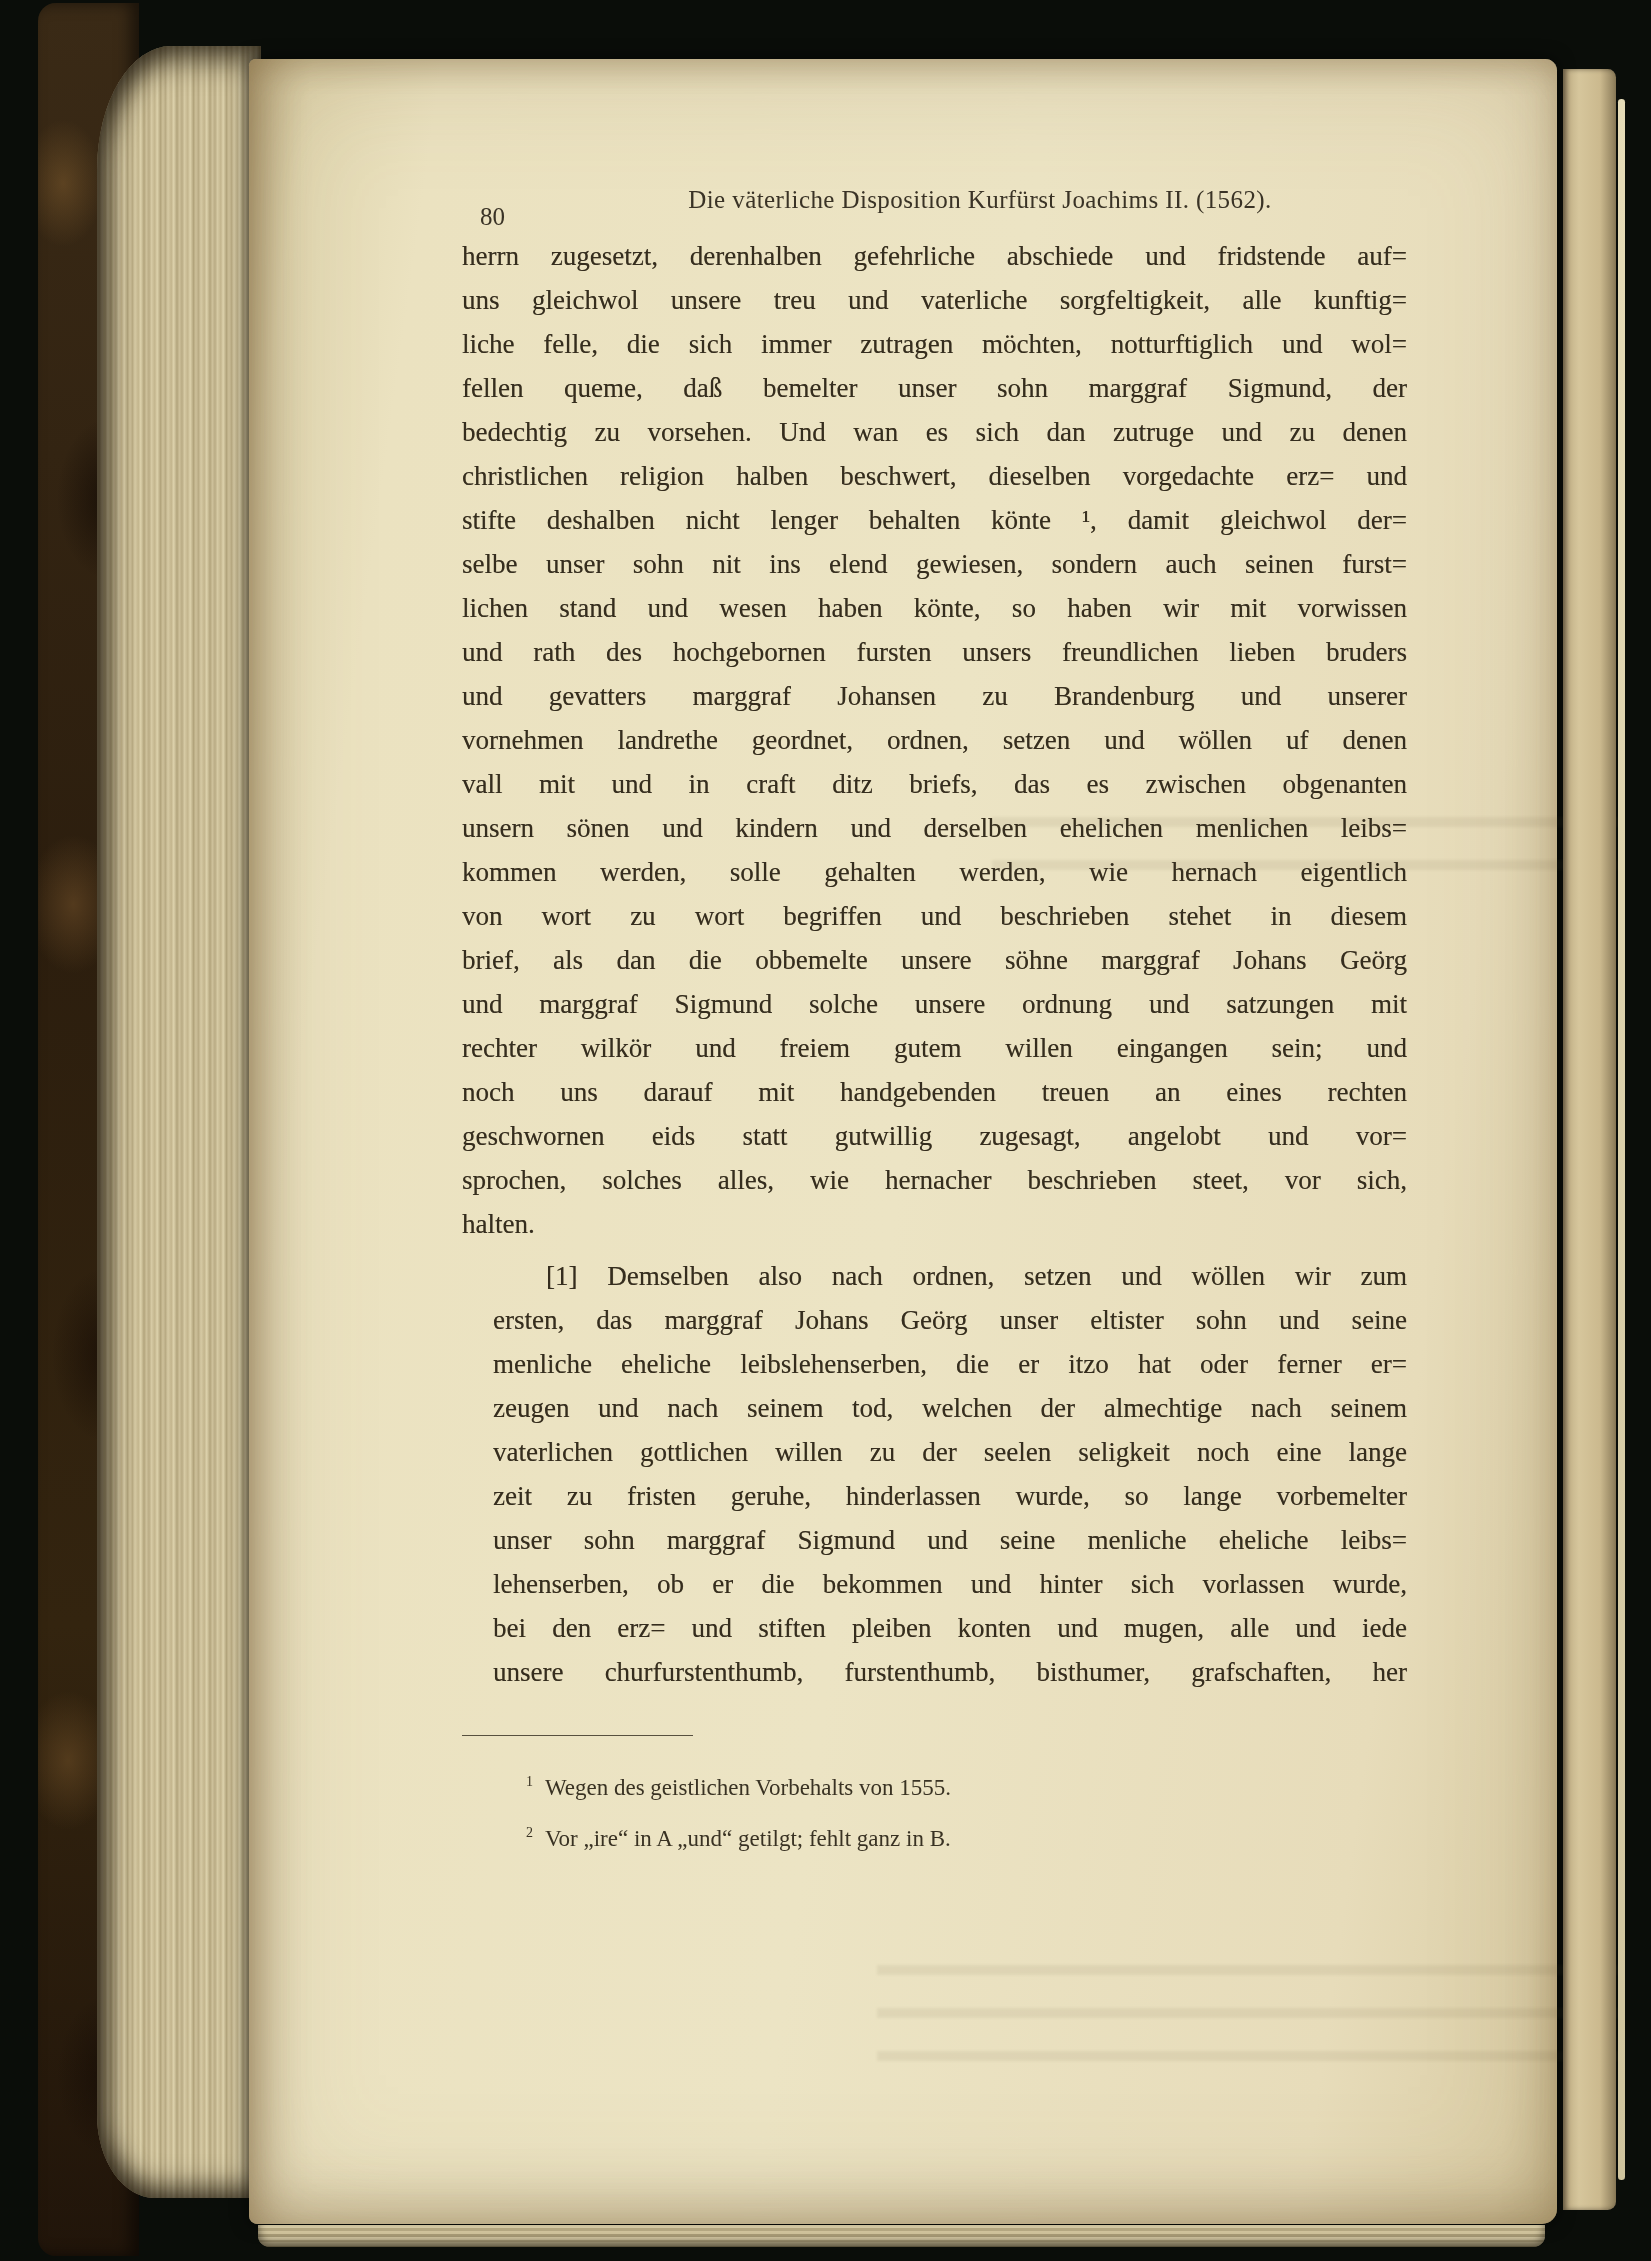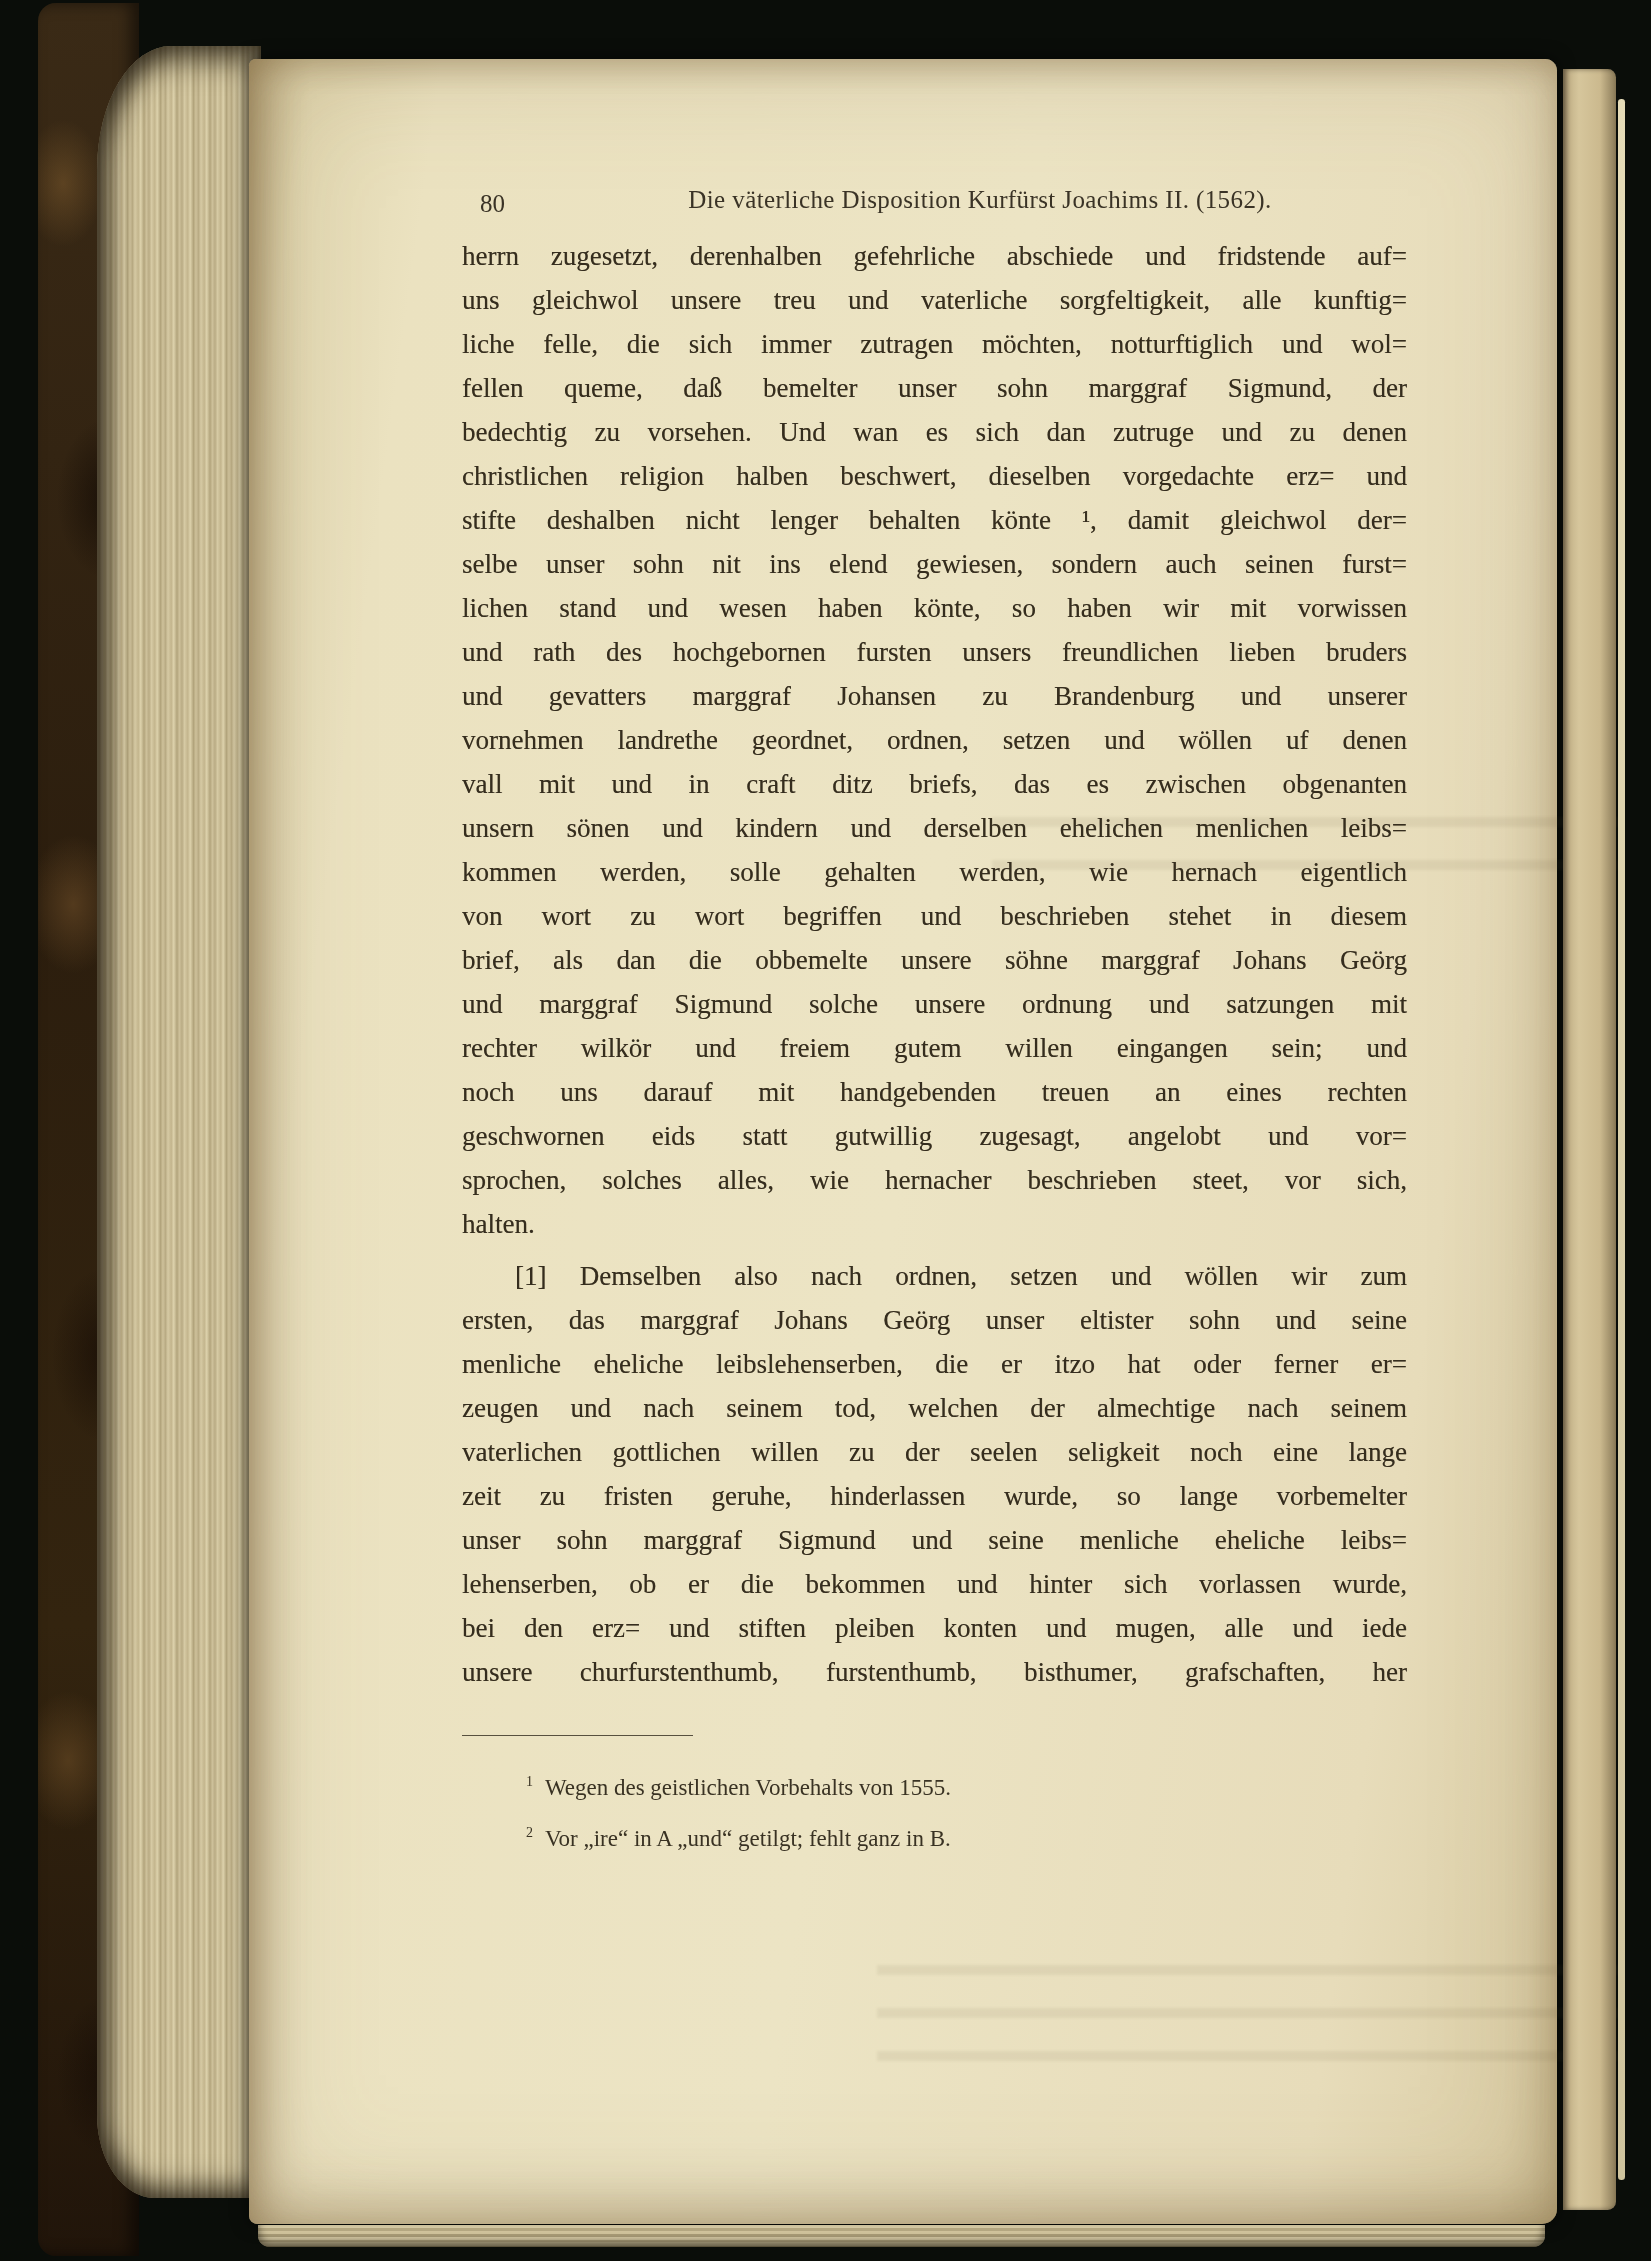--- a/index.html
+++ b/index.html
@@ -87,27 +87,27 @@
   
   .page-inner{
     position:absolute;inset:0;box-sizing:border-box;
     padding:124px 150px 0 213px;
     color:#352d1e;
   }
   .header-row{
     position:relative;height:33px;line-height:33px;
     font-size:25px;color:#3a3326;margin-bottom:18px;
   }
-  .page-num{position:absolute;left:18px;top:4px;}
+  .page-num{position:absolute;left:18px;top:17px;}
   .header-title{display:block;text-align:center;padding-left:91px;letter-spacing:0.4px;}
 
   .body-text{font-size:27px;line-height:44px;text-shadow:0.2px 0.2px 0 rgba(50,40,20,.45);}
   .line{text-align:justify;text-align-last:justify;}
   .line.last{text-align-last:left;}
-  .paragraph + .paragraph{margin-top:8.3px;}
+  .paragraph + .paragraph{margin-top:8.3px;margin-left:31px;}
   .paragraph.indented .line:first-child{text-indent:53px;}
 
   .footnote-rule{
     width:231px;height:0;border-top:1.7px solid #57503f;margin-top:41px;
   }
   .footnotes{margin-top:23px;font-size:23px;line-height:45px;color:#393223;}
   .footnote{text-indent:64px;}
   .fnmark{font-size:14px;margin-right:6.6px;}
 </style>
 </head>

